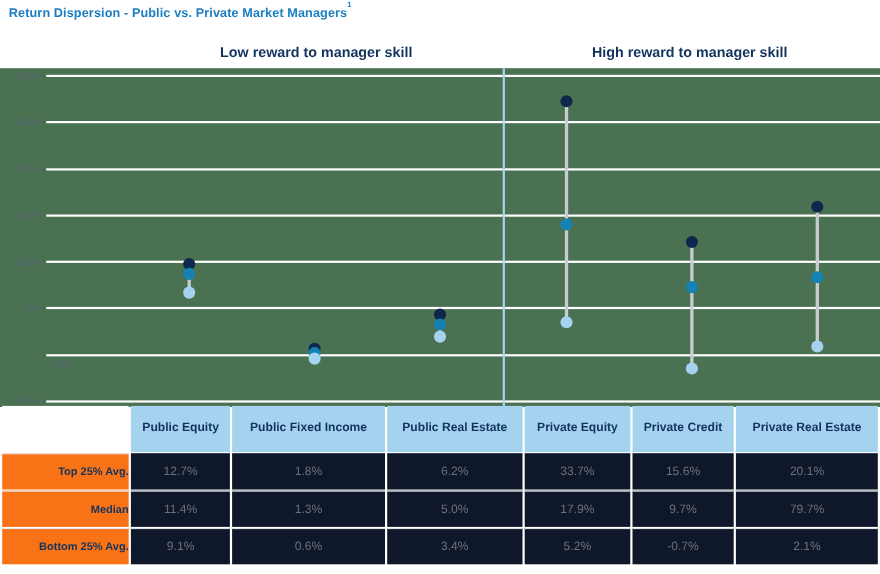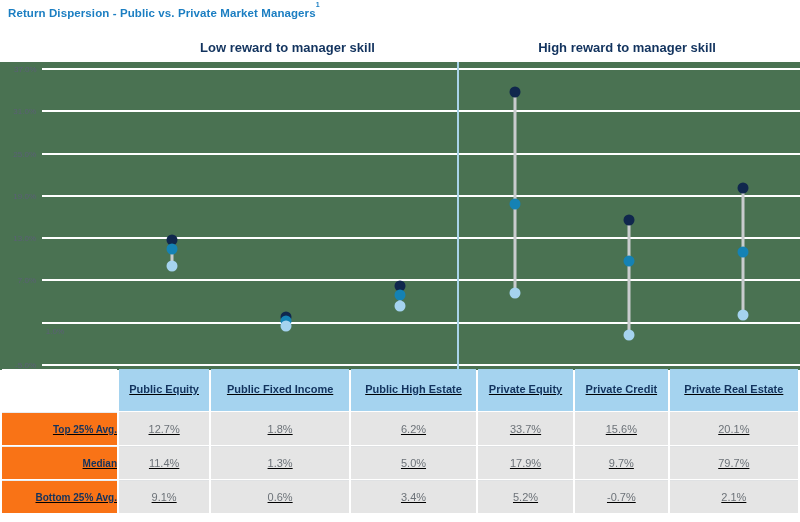--- a/index.html
+++ b/index.html
@@ -95,21 +95,20 @@
   .m-bottom { background: #a5d3ef; }
 
   
   #data-table {
     position: absolute;
     left: 0px; top: 368px;
     width: 800px;
     border-collapse: separate;
     border-spacing: 2px 1px;
     font-size: 10.5px;
-    text-decoration: underline;
   }
   #data-table td, #data-table th { padding: 0; }
   .rowlabel-cell {
     width: 115px;
     text-align: right;
     padding-right: 8px;
     font-weight: bold;
     font-size: 10px;
     color: #12335e;
     background: #f97316;
@@ -121,21 +120,21 @@
     background: #a5d3ef;
     color: #12335e;
     font-weight: bold;
     font-size: 11px;
     text-align: center;
     vertical-align: middle;
     line-height: 1.25;
   }
   .data-cell {
     height: 33px;
-    background: #e5e5e5;
+    background: #0f172a;
     color: #6c7278;
     font-size: 11px;
     text-align: center;
     vertical-align: middle;
     border-top: 1px solid #dfe1e3;
   }
   .data-cell.first-data { border-top: none; }
   .head-spacer { width: 115px; background: #ffffff; }
 </style>
 </head>
@@ -210,21 +209,21 @@
         </div>
       </div>
   </div>
 
   <table id="data-table">
     <thead>
       <tr>
         <th class="head-spacer"></th>
       <th class="head-cell">Public Equity</th>
           <th class="head-cell">Public Fixed Income</th>
-          <th class="head-cell">Public High Estate</th>
+          <th class="head-cell">Public Real Estate</th>
           <th class="head-cell">Private Equity</th>
           <th class="head-cell">Private Credit</th>
           <th class="head-cell">Private Real Estate</th>
         </tr>
     </thead>
     <tbody>
         <tr>
           <td class="rowlabel-cell">Top 25% Avg.</td>
           <td class="data-cell first-data">12.7%</td>
           <td class="data-cell first-data">1.8%</td>

